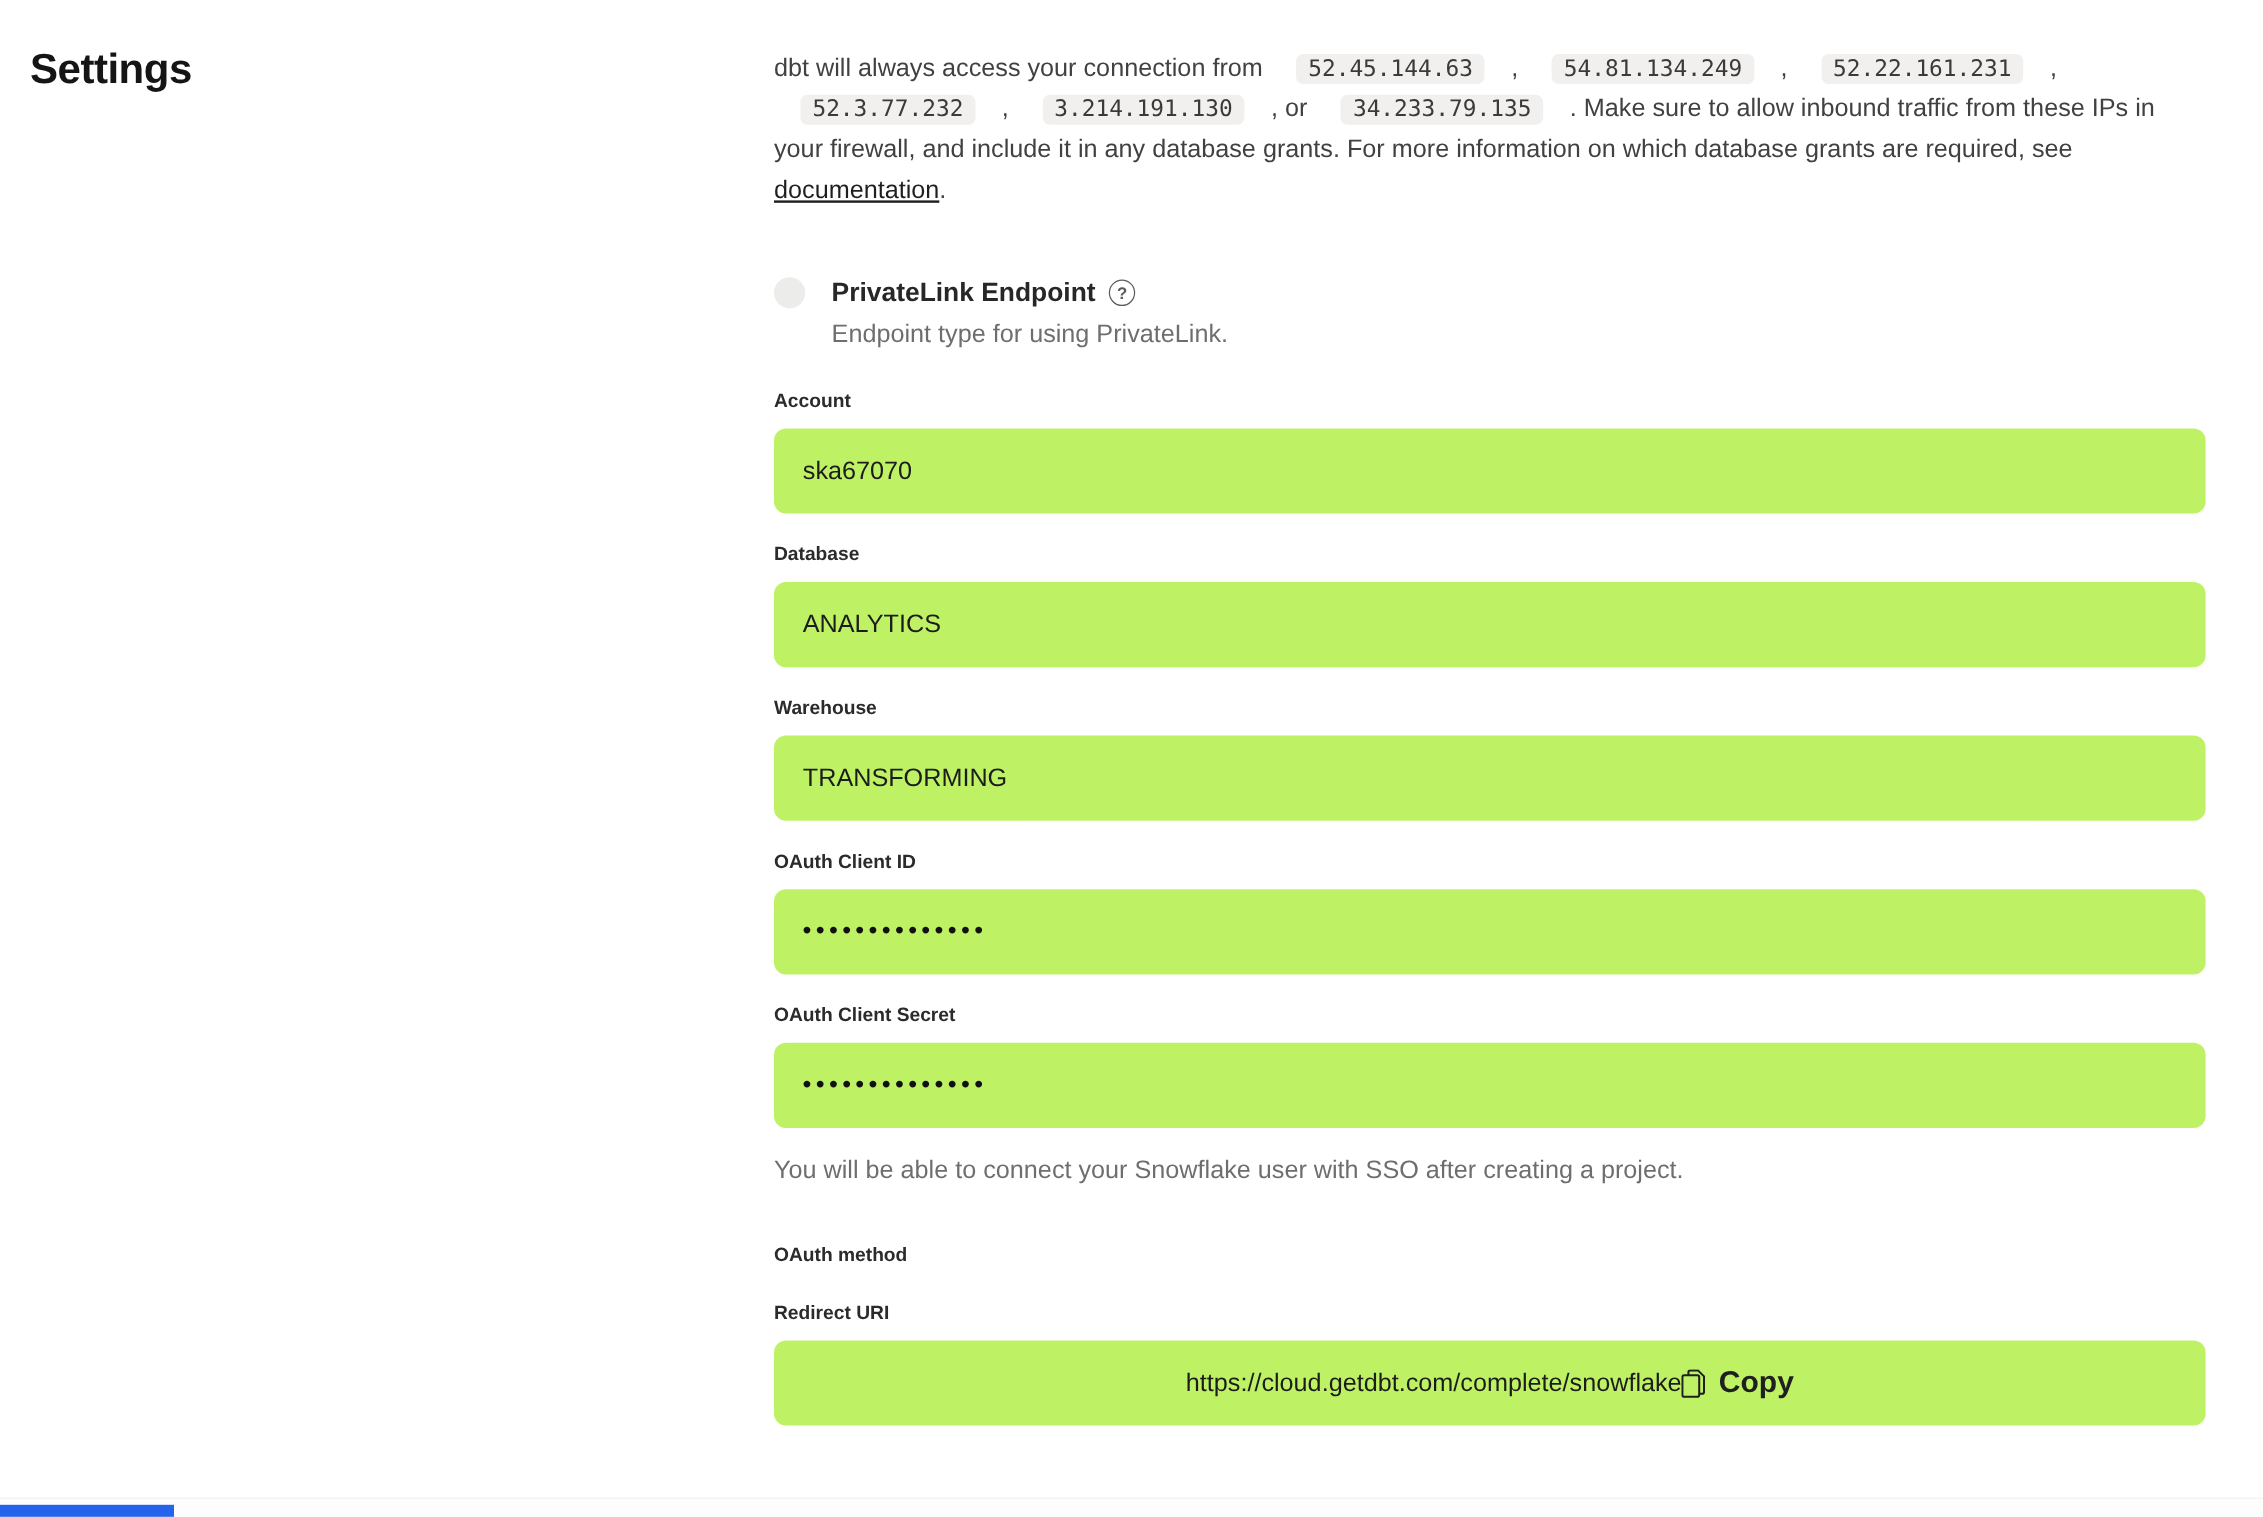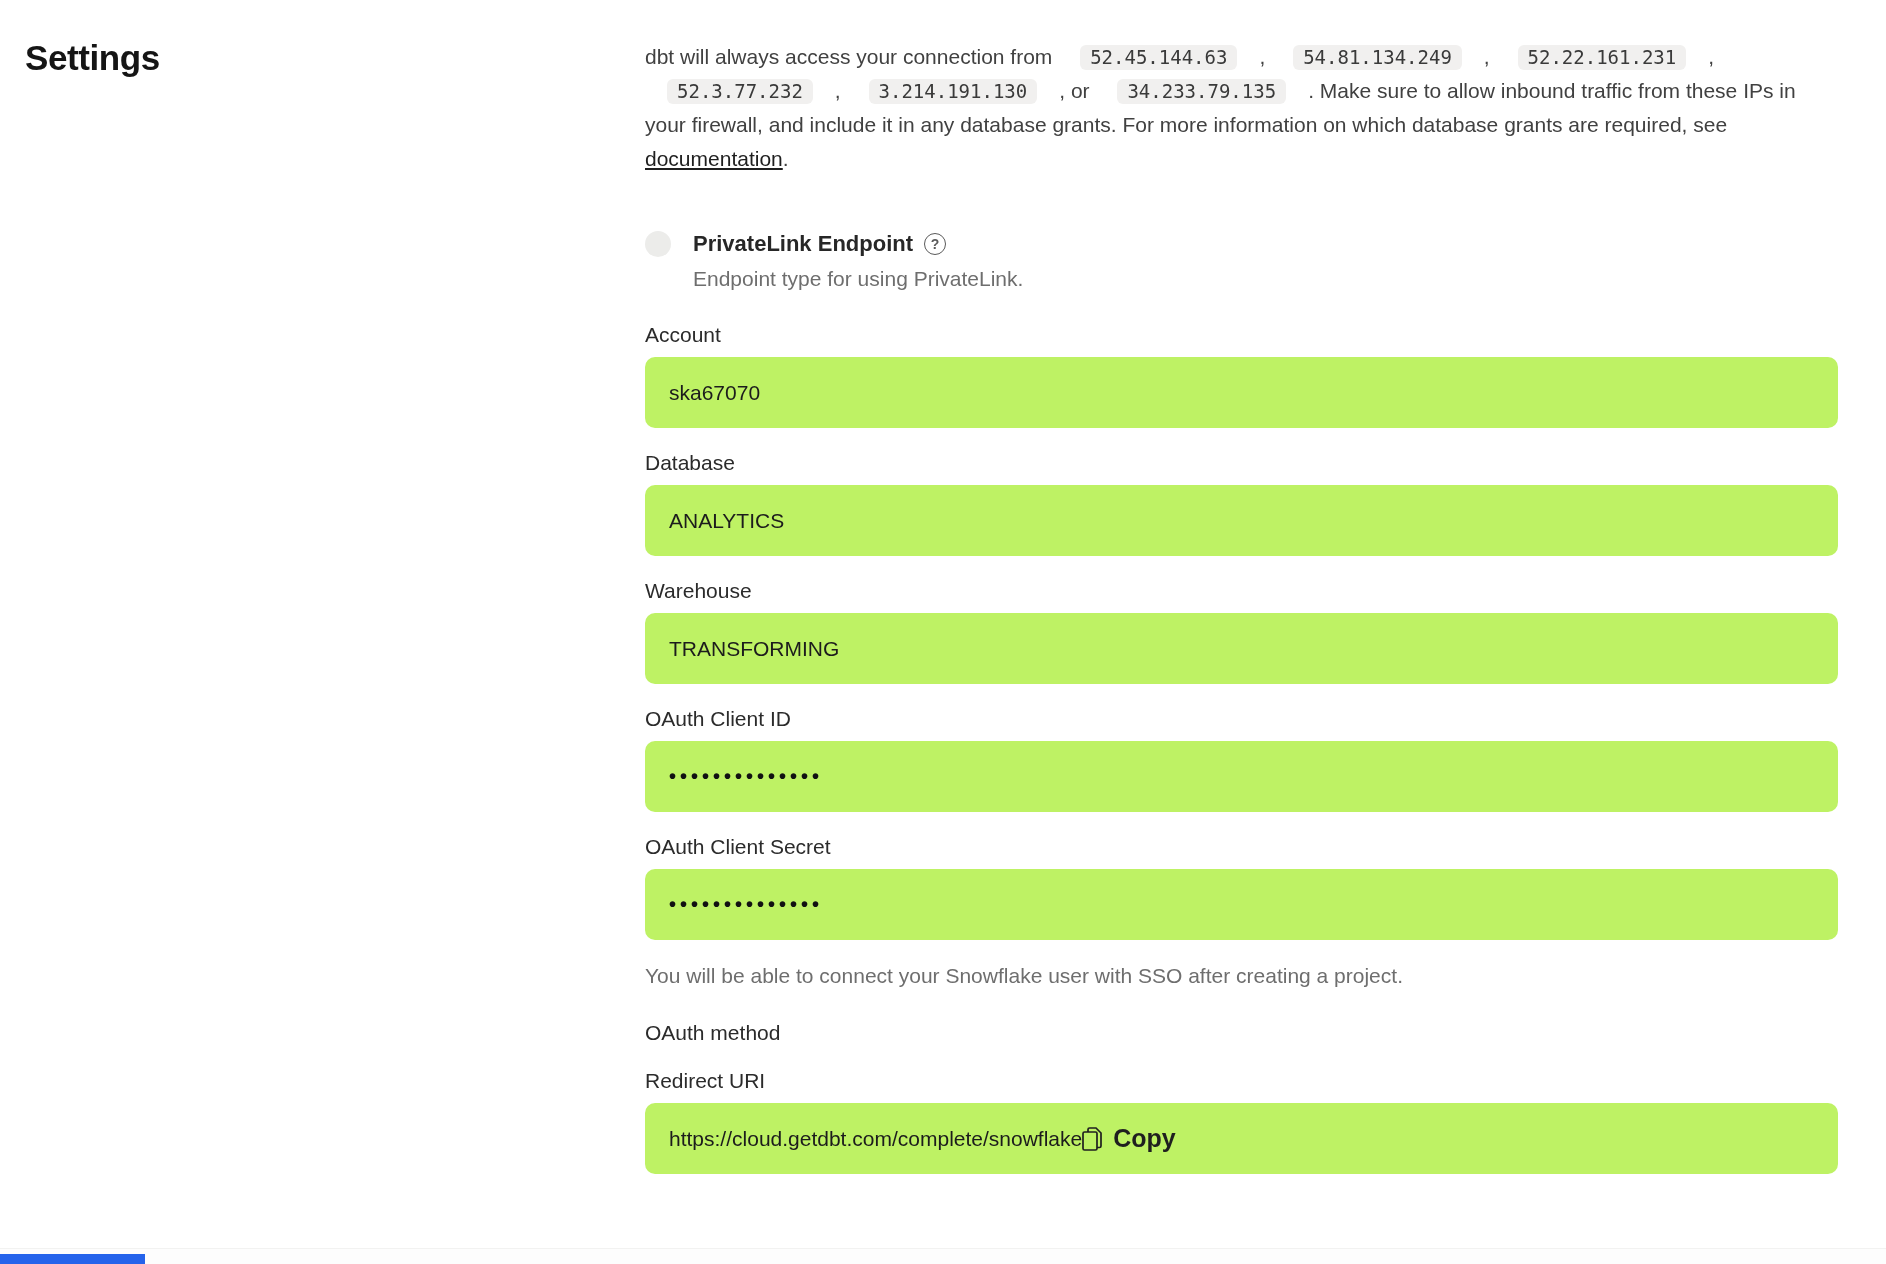--- a/index.html
+++ b/index.html
@@ -43,29 +43,29 @@
   .endpoint-desc { font-size:21px; color:#6e6e6e; margin-top:7px; line-height:28px; }
   .help-icon {
     width:22px; height:22px; border:1.5px solid #5a5a5a; border-radius:50%;
     display:inline-flex; align-items:center; justify-content:center;
     font-size:14px; font-weight:600; color:#5a5a5a; cursor:pointer;
   }
 
   
   .fields { margin-top:29px; }
   .field { margin-bottom:22px; }
-  .field-label { font-size:21px; font-weight:400; color:#2b2b2b; margin-bottom:9px; line-height:26px; }
+  .field-label { font-size:16px; font-weight:700; color:#2b2b2b; margin-bottom:9px; line-height:26px; }
   .input {
     height:71px; background:#bef264; border-radius:10px;
     display:flex; align-items:center; padding:0 24px;
     font-size:21px; font-weight:500; color:#1c1c1c; cursor:text;
   }
   .masked { font-size:20px; letter-spacing:4px; font-weight:700; color:#111111; }
-  .sso-note { font-size:21px; color:#6e6e6e; margin:4px 0 30px; line-height:28px; }
-  .input.with-action { justify-content:flex-start; }
+  .sso-note { font-size:21px; color:#6e6e6e; margin:4px 0 44px; line-height:28px; }
+  .input.with-action { justify-content:center; }
   .copy-btn {
     display:flex; align-items:center; gap:10px;
     font-size:25px; font-weight:700; color:#1f1f1f; cursor:pointer;
     background:none; border:none; font-family:"Liberation Sans", sans-serif;
   }
   .copy-btn svg { display:block; }
 
   
   .footer-edge {
     position:absolute; left:0; right:0; bottom:0; height:16px;

